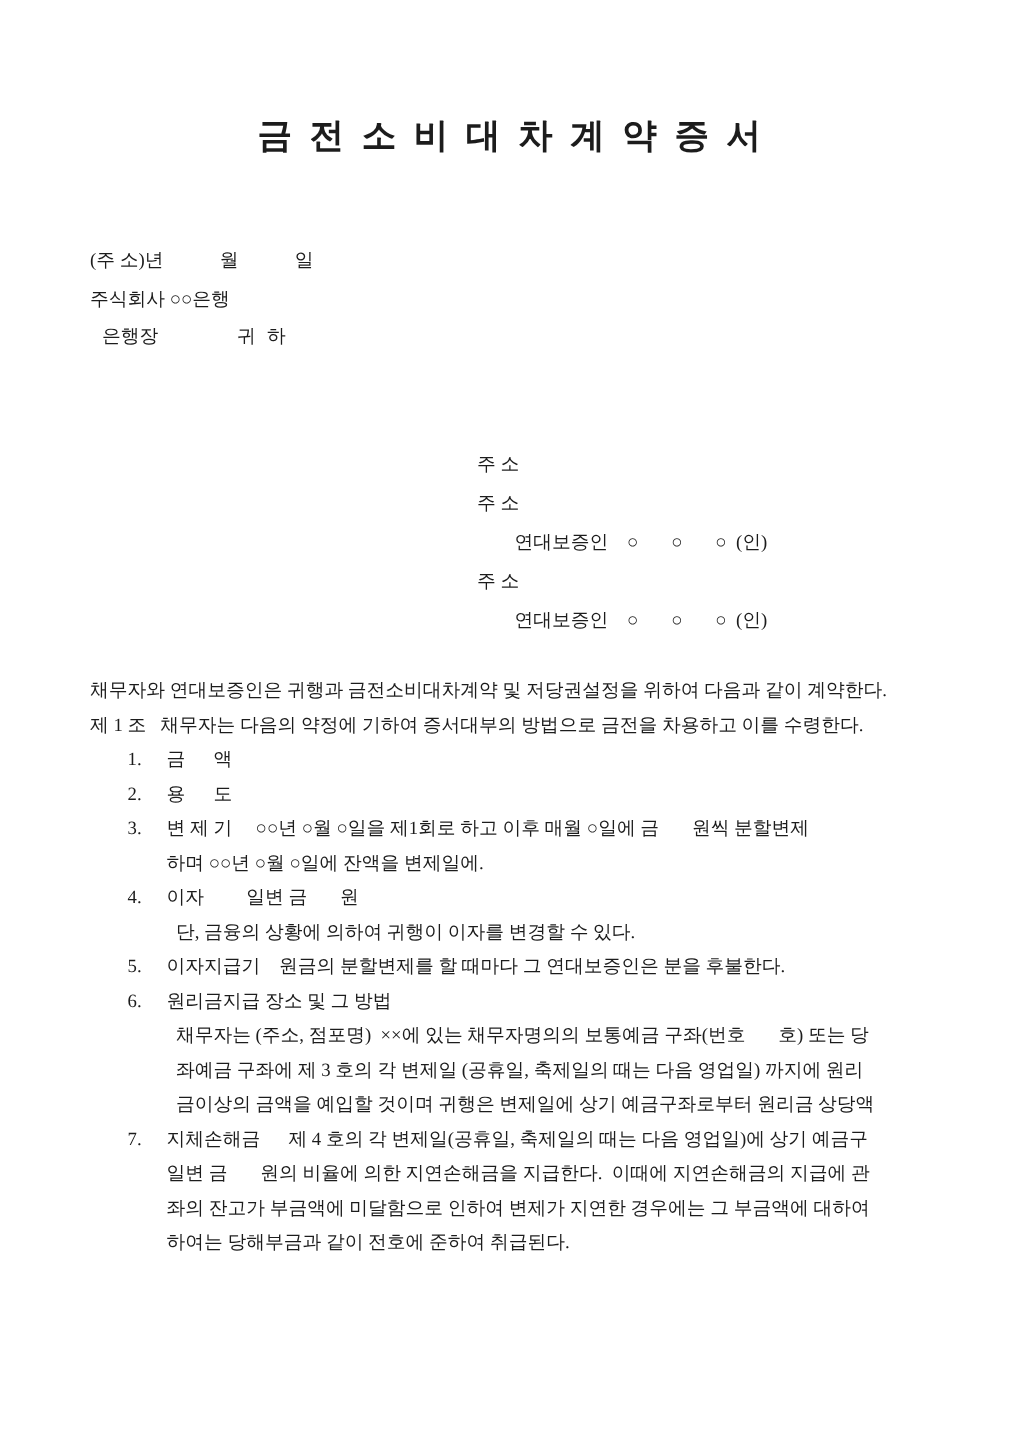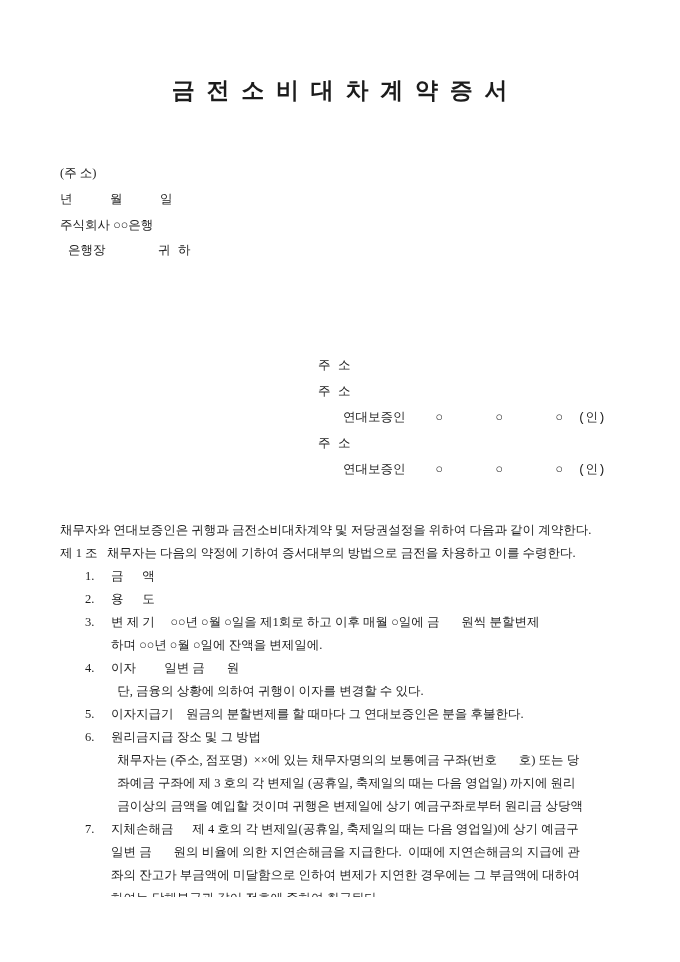--- a/index.html
+++ b/index.html
@@ -28,33 +28,31 @@
     letter-spacing: 3px;
     white-space: pre-wrap;
   }
   .header-block {
     margin-top: 54px;
     line-height: 26px;
   }
   .header-row {
     display: flex;
     align-items: baseline;
-    flex-direction: column;
   }
   .pre { white-space: pre-wrap; }
   .indent-sm { padding-left: 8px; font-family: Liberation Mono, monospace; }
   .sig-block {
-    margin-top: 89px;
+    margin-top: 58px;
     margin-left: 258px;
     line-height: 26px;
-    font-family: Liberation Mono, monospace;
   }
   .sig-role-line { padding-left: 25px; }
   .body-block {
-    margin-top: 36px;
+    margin-top: 23px;
     line-height: 23px;
   }
   .clauses { margin-top: 0; }
   .clause {
     display: flex;
     align-items: flex-start;
   }
   .clause .num {
     flex: 0 0 26px;
     margin-left: 25px;

